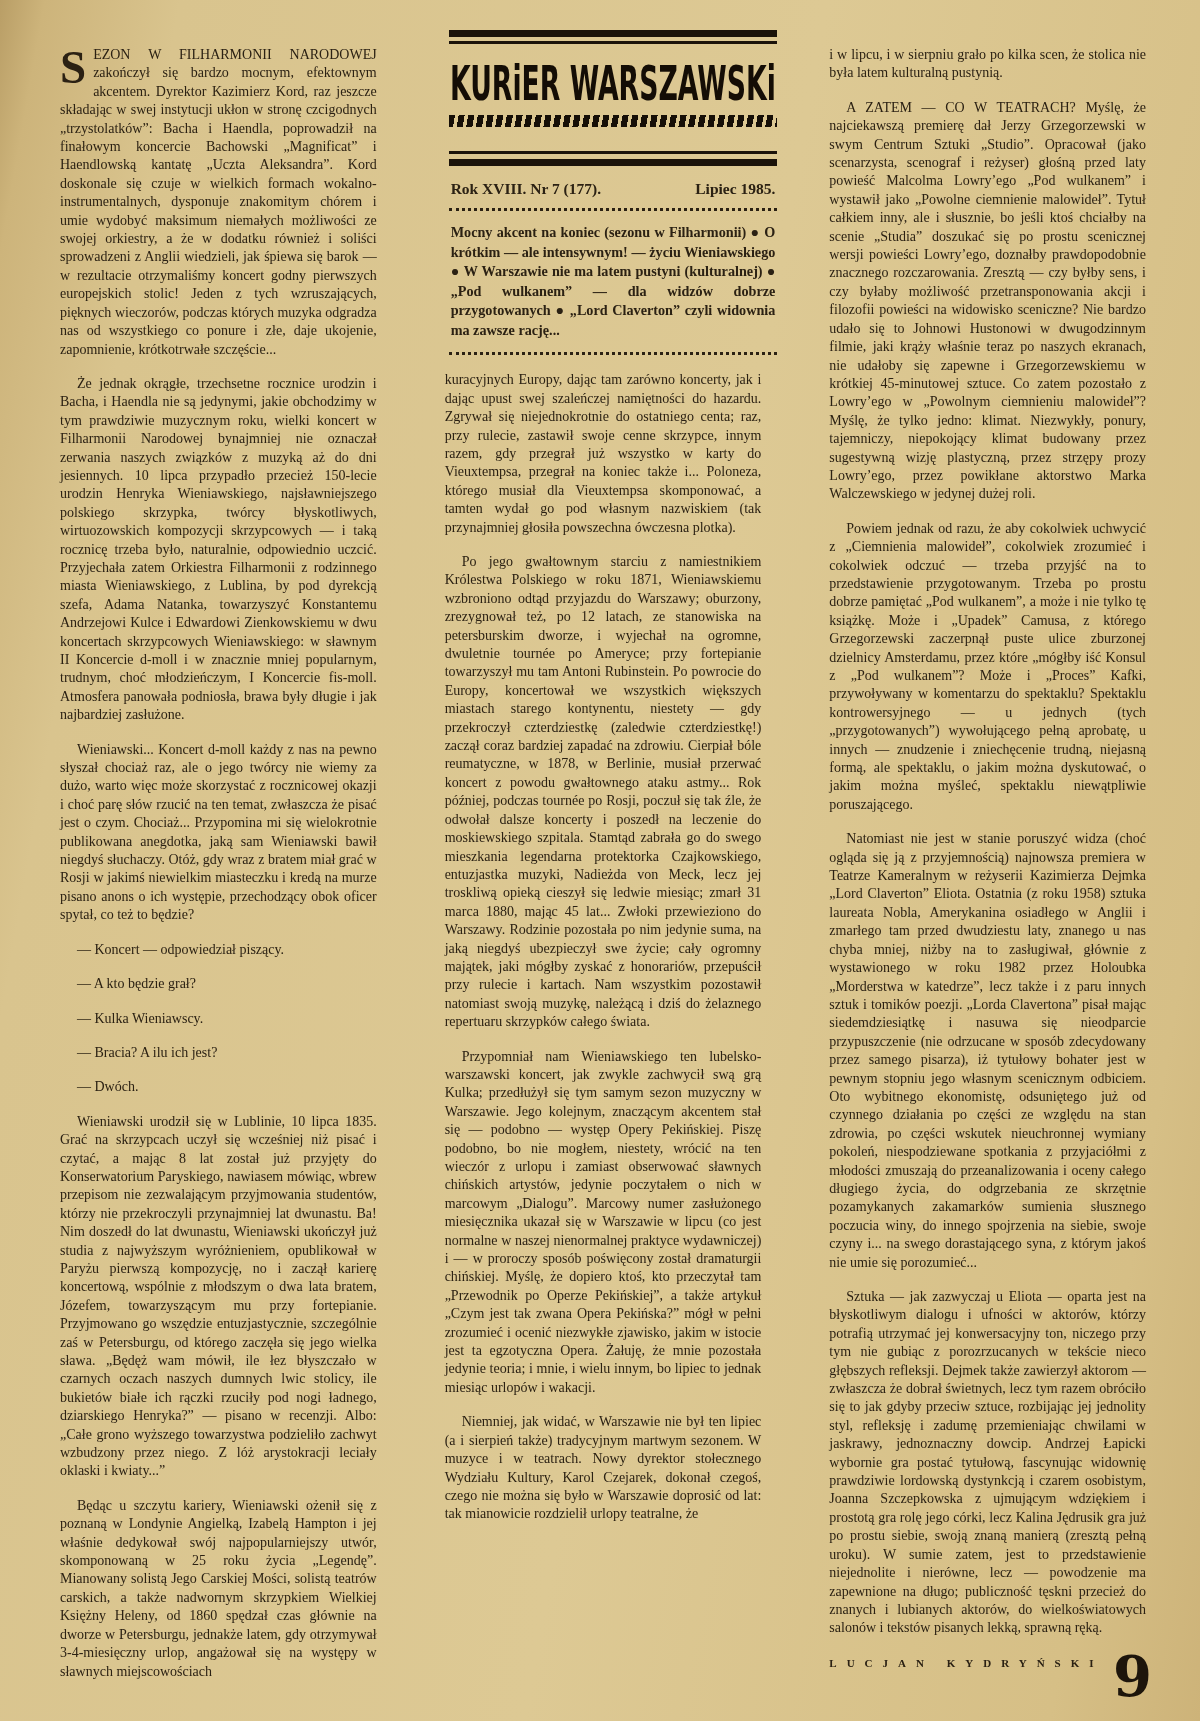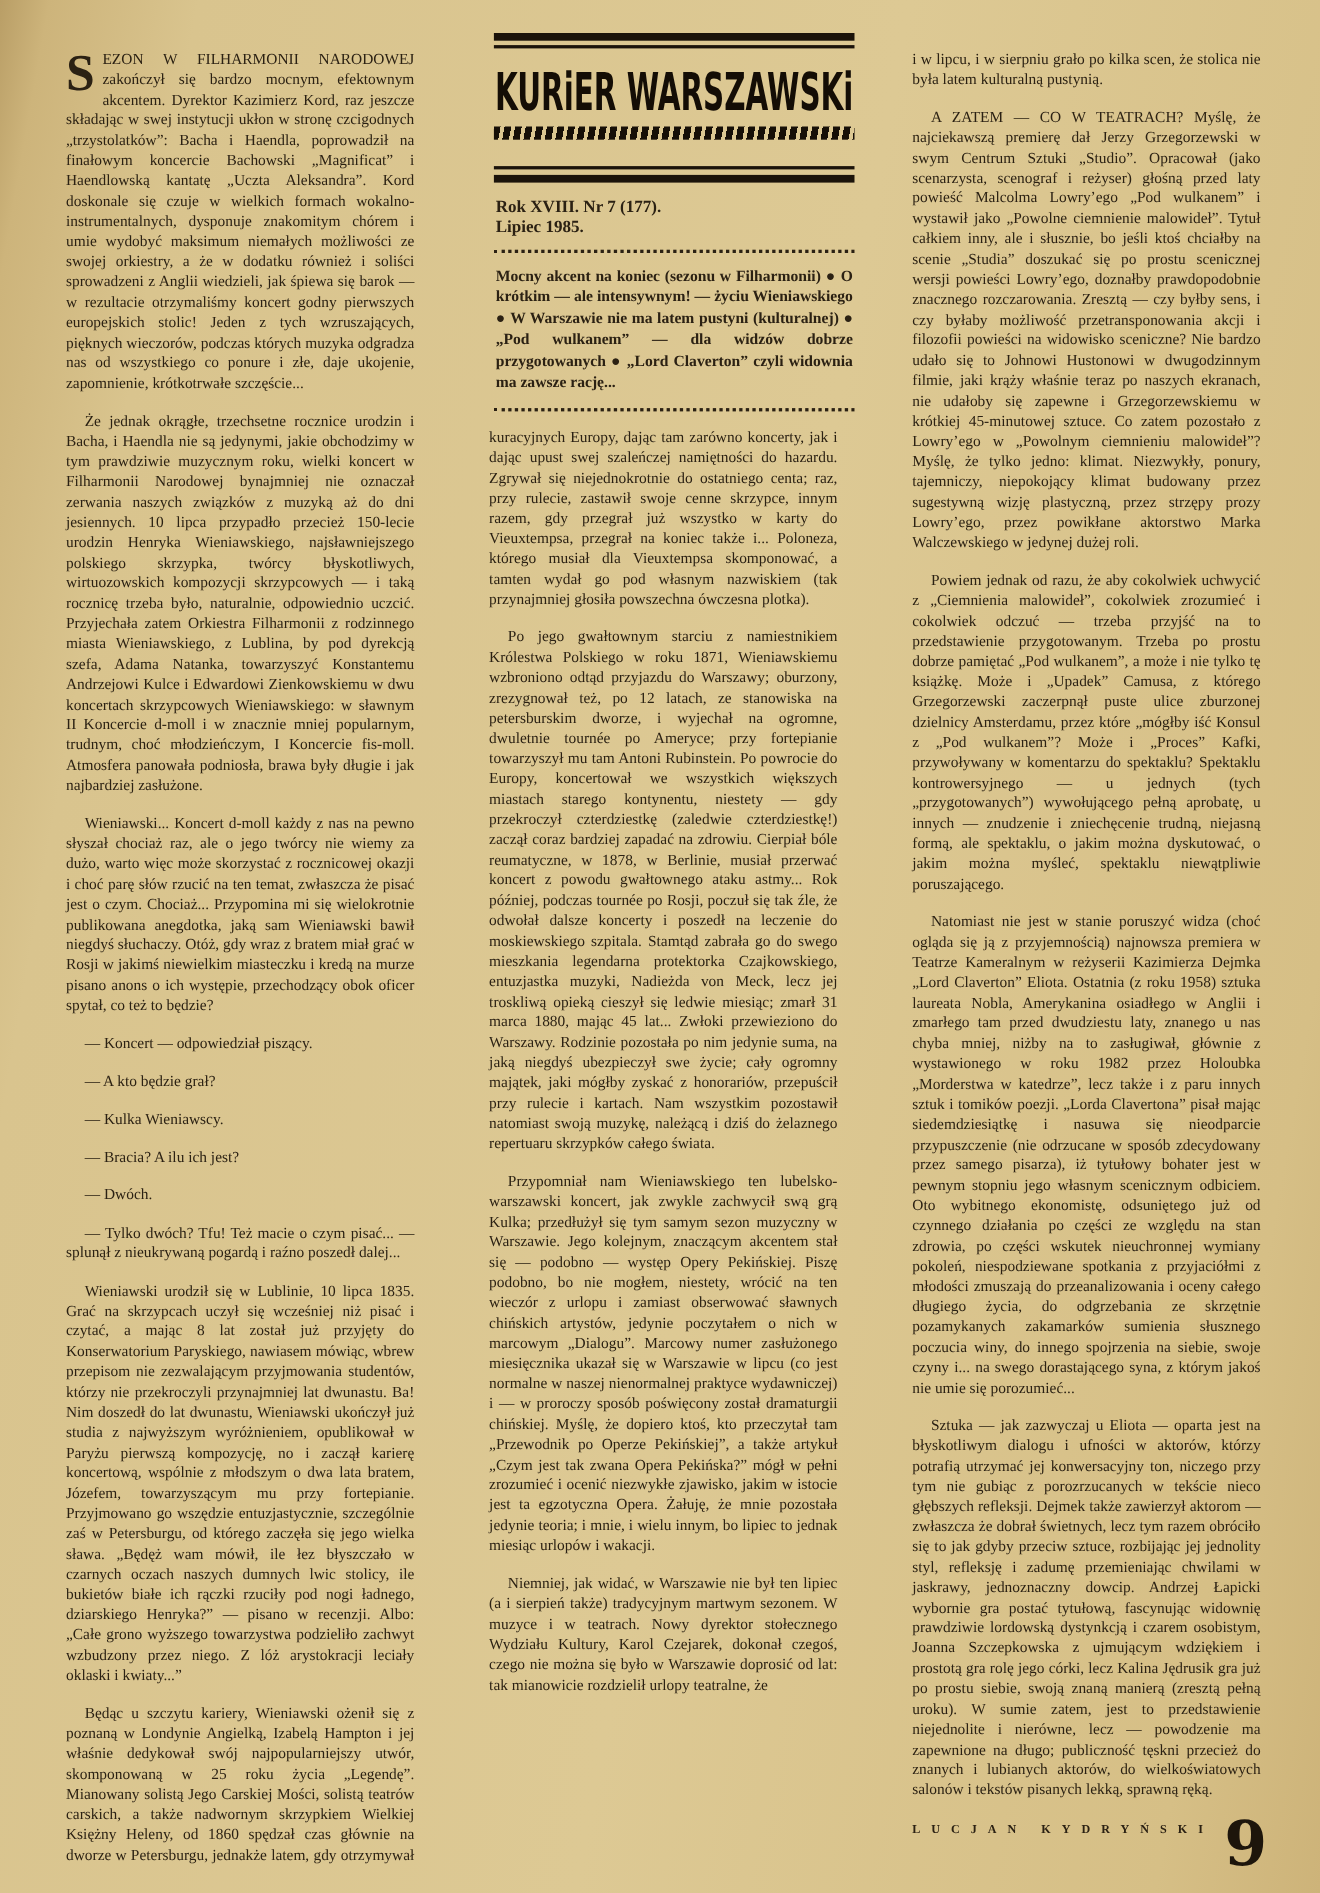--- a/index.html
+++ b/index.html
@@ -52,21 +52,20 @@
     height: 12px;
     margin: 6px 0 24px 0;
     background: repeating-linear-gradient(100deg, #160f07 0 6px, rgba(0,0,0,0) 6px 9.5px);
   }
   .issue-line {
     display: flex;
     justify-content: space-between;
     font-weight: bold;
     font-size: 15.5px;
     margin: 14px 2px 10px 2px;
-    flex-direction: column;
   }
   .scallop {
     height: 0;
     border: none;
     border-top: 3px dotted #2b2113;
     margin: 10px 0;
   }
   .teaser {
     font-weight: bold;
     font-size: 14.2px;
@@ -97,21 +96,20 @@
 
   <div class="col">
     <p class="drop noindent">SEZON W FILHARMONII NARODOWEJ zakończył się bardzo mocnym, efektownym akcentem. Dyrektor Kazimierz Kord, raz jeszcze składając w swej instytucji ukłon w stronę czcigodnych „trzystolatków”: Bacha i Haendla, poprowadził na finałowym koncercie Bachowski „Magnificat” i Haendlowską kantatę „Uczta Aleksandra”. Kord doskonale się czuje w wielkich formach wokalno-instrumentalnych, dysponuje znakomitym chórem i umie wydobyć maksimum niemałych możliwości ze swojej orkiestry, a że w dodatku również i soliści sprowadzeni z Anglii wiedzieli, jak śpiewa się barok — w rezultacie otrzymaliśmy koncert godny pierwszych europejskich stolic! Jeden z tych wzruszających, pięknych wieczorów, podczas których muzyka odgradza nas od wszystkiego co ponure i złe, daje ukojenie, zapomnienie, krótkotrwałe szczęście...</p>
     <p>Że jednak okrągłe, trzechsetne rocznice urodzin i Bacha, i Haendla nie są jedynymi, jakie obchodzimy w tym prawdziwie muzycznym roku, wielki koncert w Filharmonii Narodowej bynajmniej nie oznaczał zerwania naszych związków z muzyką aż do dni jesiennych. 10 lipca przypadło przecież 150-lecie urodzin Henryka Wieniawskiego, najsławniejszego polskiego skrzypka, twórcy błyskotliwych, wirtuozowskich kompozycji skrzypcowych — i taką rocznicę trzeba było, naturalnie, odpowiednio uczcić. Przyjechała zatem Orkiestra Filharmonii z rodzinnego miasta Wieniawskiego, z Lublina, by pod dyrekcją szefa, Adama Natanka, towarzyszyć Konstantemu Andrzejowi Kulce i Edwardowi Zienkowskiemu w dwu koncertach skrzypcowych Wieniawskiego: w sławnym II Koncercie d-moll i w znacznie mniej popularnym, trudnym, choć młodzieńczym, I Koncercie fis-moll. Atmosfera panowała podniosła, brawa były długie i jak najbardziej zasłużone.</p>
     <p>Wieniawski... Koncert d-moll każdy z nas na pewno słyszał chociaż raz, ale o jego twórcy nie wiemy za dużo, warto więc może skorzystać z rocznicowej okazji i choć parę słów rzucić na ten temat, zwłaszcza że pisać jest o czym. Chociaż... Przypomina mi się wielokrotnie publikowana anegdotka, jaką sam Wieniawski bawił niegdyś słuchaczy. Otóż, gdy wraz z bratem miał grać w Rosji w jakimś niewielkim miasteczku i kredą na murze pisano anons o ich występie, przechodzący obok oficer spytał, co też to będzie?</p>
     <p>— Koncert — odpowiedział piszący.</p>
     <p>— A kto będzie grał?</p>
     <p>— Kulka Wieniawscy.</p>
     <p>— Bracia? A ilu ich jest?</p>
     <p>— Dwóch.</p>
-    <p>— Tylko dwóch? Tfu! Też macie o czym pisać... — splunął z nieukrywaną pogardą i raźno poszedł dalej...</p>
     <p>Wieniawski urodził się w Lublinie, 10 lipca 1835. Grać na skrzypcach uczył się wcześniej niż pisać i czytać, a mając 8 lat został już przyjęty do Konserwatorium Paryskiego, nawiasem mówiąc, wbrew przepisom nie zezwalającym przyjmowania studentów, którzy nie przekroczyli przynajmniej lat dwunastu. Ba! Nim doszedł do lat dwunastu, Wieniawski ukończył już studia z najwyższym wyróżnieniem, opublikował w Paryżu pierwszą kompozycję, no i zaczął karierę koncertową, wspólnie z młodszym o dwa lata bratem, Józefem, towarzyszącym mu przy fortepianie. Przyjmowano go wszędzie entuzjastycznie, szczególnie zaś w Petersburgu, od którego zaczęła się jego wielka sława. „Będęż wam mówił, ile łez błyszczało w czarnych oczach naszych dumnych lwic stolicy, ile bukietów białe ich rączki rzuciły pod nogi ładnego, dziarskiego Henryka?” — pisano w recenzji. Albo: „Całe grono wyższego towarzystwa podzieliło zachwyt wzbudzony przez niego. Z lóż arystokracji leciały oklaski i kwiaty...”</p>
     <p>Będąc u szczytu kariery, Wieniawski ożenił się z poznaną w Londynie Angielką, Izabelą Hampton i jej właśnie dedykował swój najpopularniejszy utwór, skomponowaną w 25 roku życia „Legendę”. Mianowany solistą Jego Carskiej Mości, solistą teatrów carskich, a także nadwornym skrzypkiem Wielkiej Księżny Heleny, od 1860 spędzał czas głównie na dworze w Petersburgu, jednakże latem, gdy otrzymywał 3-4-miesięczny urlop, angażował się na występy w sławnych miejscowościach</p>
   </div>
 
   <div class="col">
     <div class="masthead">
       <div class="rule heavy"></div>
       <div class="rule med"></div>
       <svg class="logo-svg" viewBox="0 0 360 58" aria-hidden="true">
         <text x="1" y="48" font-size="52" textLength="357" lengthAdjust="spacingAndGlyphs">KURiER WARSZAWSKi</text>

